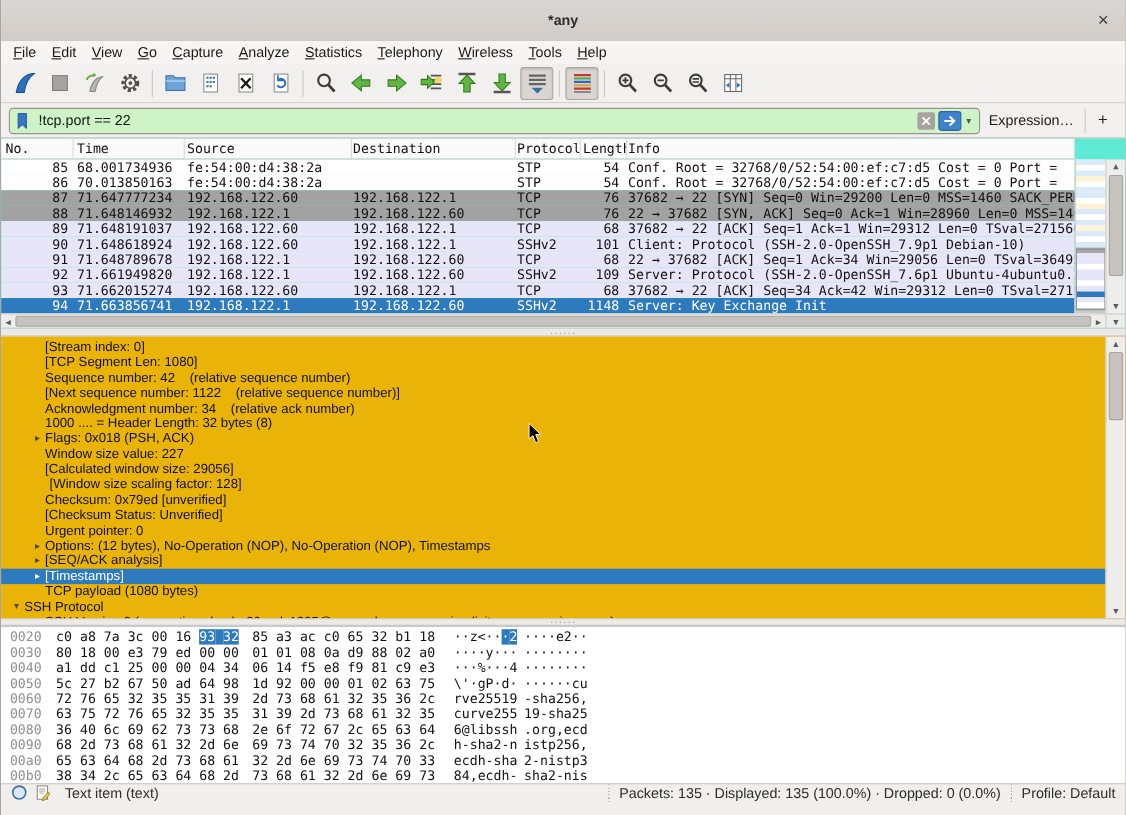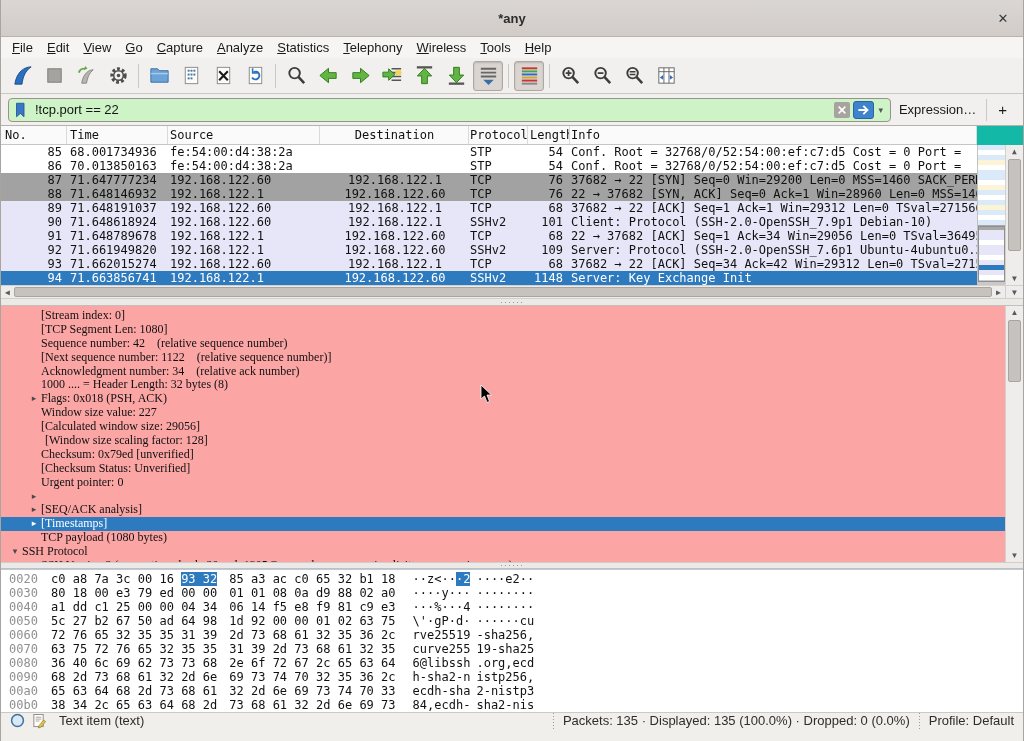--- a/index.html
+++ b/index.html
@@ -42,36 +42,36 @@
   .f-clear { width:16px; height:16px; background:#a7a4a0; border-radius:2px; margin-right:3px;
              display:flex; align-items:center; justify-content:center; flex:0 0 16px; }
   .f-apply { width:21px; height:18px; background:#3f83cc; border:1px solid #2c64a2; border-radius:3px;
              display:flex; align-items:center; justify-content:center; flex:0 0 21px; }
   .f-caret { font-size:9px; color:#555; padding:0 4px; }
   .f-expr { font-size:13px; color:#1a1a1a; padding:0 8px; white-space:nowrap; }
   .f-sep { width:1px; height:22px; background:#ccc7c1; margin:0 2px; }
   .f-add { font-size:15px; color:#1a1a1a; padding:0 9px; }
 
   
-  .plist { flex:0 0 172px; height:172px; position:relative; background:#14b8a6; overflow:hidden;
+  .plist { flex:0 0 172px; height:172px; position:relative; background:#5eead4; overflow:hidden;
            font-family:"DejaVu Sans Mono", monospace; font-size:12px; }
   .plist-head { display:flex; height:19px; background:#fbfafa; border-bottom:1px solid #c6c6c6;
                 margin-right:46px; overflow:hidden; }
   .ph-cell { border-right:1px solid #dadada; padding:2px 0 0 4px; white-space:nowrap;
              overflow:hidden; color:#111; }
   .plist-rows { position:absolute; top:19px; left:0; right:46px; bottom:13px; overflow:hidden; }
   .prow { display:flex; height:14px; line-height:14px; white-space:nowrap; color:#111; }
   .prow.stp { background:#ffffff; }
   .prow.gray { background:#a2a2a2; }
   .prow.lav { background:#e6e6f8; }
   .prow.sel { background:#2d7abf; color:#ffffff; }
   .c-no    { width:66px;  flex:0 0 66px;  text-align:right; padding-right:5px; overflow:hidden; }
   .c-time  { width:101px; flex:0 0 101px; padding-left:3px; overflow:hidden; }
   .c-src   { width:152px; flex:0 0 152px; padding-left:2px; overflow:hidden; }
-  .c-dst   { width:149px; flex:0 0 149px; padding-left:1px; overflow:hidden;text-align:center; }
+  .c-dst   { width:149px; flex:0 0 149px; padding-left:1px; overflow:hidden; }
   .c-proto { width:59px;  flex:0 0 59px;  padding-left:1px; overflow:hidden; }
   .c-len   { width:42px;  flex:0 0 42px;  text-align:right; padding-right:7px; overflow:hidden; }
   .c-info  { flex:1 1 auto; padding-left:1px; overflow:hidden; }
   .ph-cell.c-no { text-align:left; padding-left:4px; }
   .ph-cell.c-len { text-align:left; padding-left:2px; padding-right:10px; }
 
   .minimap { position:absolute; top:19px; right:18px; bottom:13px; width:28px;
              border-left:1px solid #c2c2c2; background:#fff; overflow:hidden; }
   .mm-stripe { height:5px; }
   .mm-frame { position:absolute; left:0; right:0; top:58%; height:40%; border:1px solid #8f8f8f; }
@@ -92,22 +92,22 @@
                   align-items:center; justify-content:center; font-size:8px; color:#5a5a5a;
                   background:#efedeb; border-top:1px solid #d4d0cc; border-left:1px solid #d4d0cc; }
 
   
   .splitter { flex:0 0 8px; height:8px; background:#eceae7; border-top:1px solid #d2cec9;
               border-bottom:1px solid #c4bfba; display:flex; align-items:center; justify-content:center; }
   .splitter.thin { flex:0 0 7px; height:7px; }
   .splitter .dots { color:#8d8d8d; font-size:9px; line-height:3px; letter-spacing:1px; }
 
   
-  .details { flex:0 0 256px; height:256px; background:#fca5a5; position:relative; overflow:hidden;
-             font-family:Liberation Serif, serif; font-size:12px; padding-top:3px; }
+  .details { flex:0 0 256px; height:256px; background:#eab308; position:relative; overflow:hidden;
+             font-family:Liberation Sans, sans-serif; font-size:12px; padding-top:3px; }
   .dline { height:13.9px; line-height:13.9px; white-space:pre; display:flex; overflow:hidden;
            color:#111; margin-right:18px; }
   .dline .arr { width:14px; flex:0 0 14px; text-align:center; font-size:9px; color:#4a4a4a; }
   .dline.sel { background:#2d7abf; color:#fff; }
   .dline.sel .arr { color:#fff; }
   .dline.clip { height:9px; }
 
   
   .hexpane { flex:1 1 auto; background:#fff; border-top:1px solid #b9cbdd; overflow:hidden;
              font-family:"DejaVu Sans Mono", monospace; font-size:12px; padding-top:2px; }
@@ -489,21 +489,21 @@
       <div class="dline" style="padding-left: 26px;"><span class="arr"></span><span>[Next sequence number: 1122    (relative sequence number)]</span></div>
       <div class="dline" style="padding-left: 26px;"><span class="arr"></span><span>Acknowledgment number: 34    (relative ack number)</span></div>
       <div class="dline" style="padding-left: 26px;"><span class="arr"></span><span>1000 .... = Header Length: 32 bytes (8)</span></div>
       <div class="dline" style="padding-left: 26px;"><span class="arr">▸</span><span>Flags: 0x018 (PSH, ACK)</span></div>
       <div class="dline" style="padding-left: 26px;"><span class="arr"></span><span>Window size value: 227</span></div>
       <div class="dline" style="padding-left: 26px;"><span class="arr"></span><span>[Calculated window size: 29056]</span></div>
       <div class="dline" style="padding-left: 30px;"><span class="arr"></span><span>[Window size scaling factor: 128]</span></div>
       <div class="dline" style="padding-left: 26px;"><span class="arr"></span><span>Checksum: 0x79ed [unverified]</span></div>
       <div class="dline" style="padding-left: 26px;"><span class="arr"></span><span>[Checksum Status: Unverified]</span></div>
       <div class="dline" style="padding-left: 26px;"><span class="arr"></span><span>Urgent pointer: 0</span></div>
-      <div class="dline" style="padding-left: 26px;"><span class="arr">▸</span></div>
+      <div class="dline" style="padding-left: 26px;"><span class="arr">▸</span><span>Options: (12 bytes), No-Operation (NOP), No-Operation (NOP), Timestamps</span></div>
       <div class="dline" style="padding-left: 26px;"><span class="arr">▸</span><span>[SEQ/ACK analysis]</span></div>
       <div class="dline sel" style="padding-left: 26px;"><span class="arr">▸</span><span>[Timestamps]</span></div>
       <div class="dline" style="padding-left: 26px;"><span class="arr"></span><span>TCP payload (1080 bytes)</span></div>
       <div class="dline" style="padding-left: 7px;"><span class="arr">▾</span><span>SSH Protocol</span></div>
       <div class="dline clip" style="padding-left: 26px;"><span class="arr">▸</span><span>SSH Version 2 (encryption:chacha20-poly1305@openssh.com mac:&lt;implicit&gt; compression:none)</span></div>
       <div class="vscroll details-vs">
       <div class="vs-arrow">▲</div>
       <div class="vs-thumb" style="top:14px; height:62px;"></div>
       <div class="vs-arrow" style="position:absolute; bottom:0; left:0; right:0;">▼</div>
     </div>

